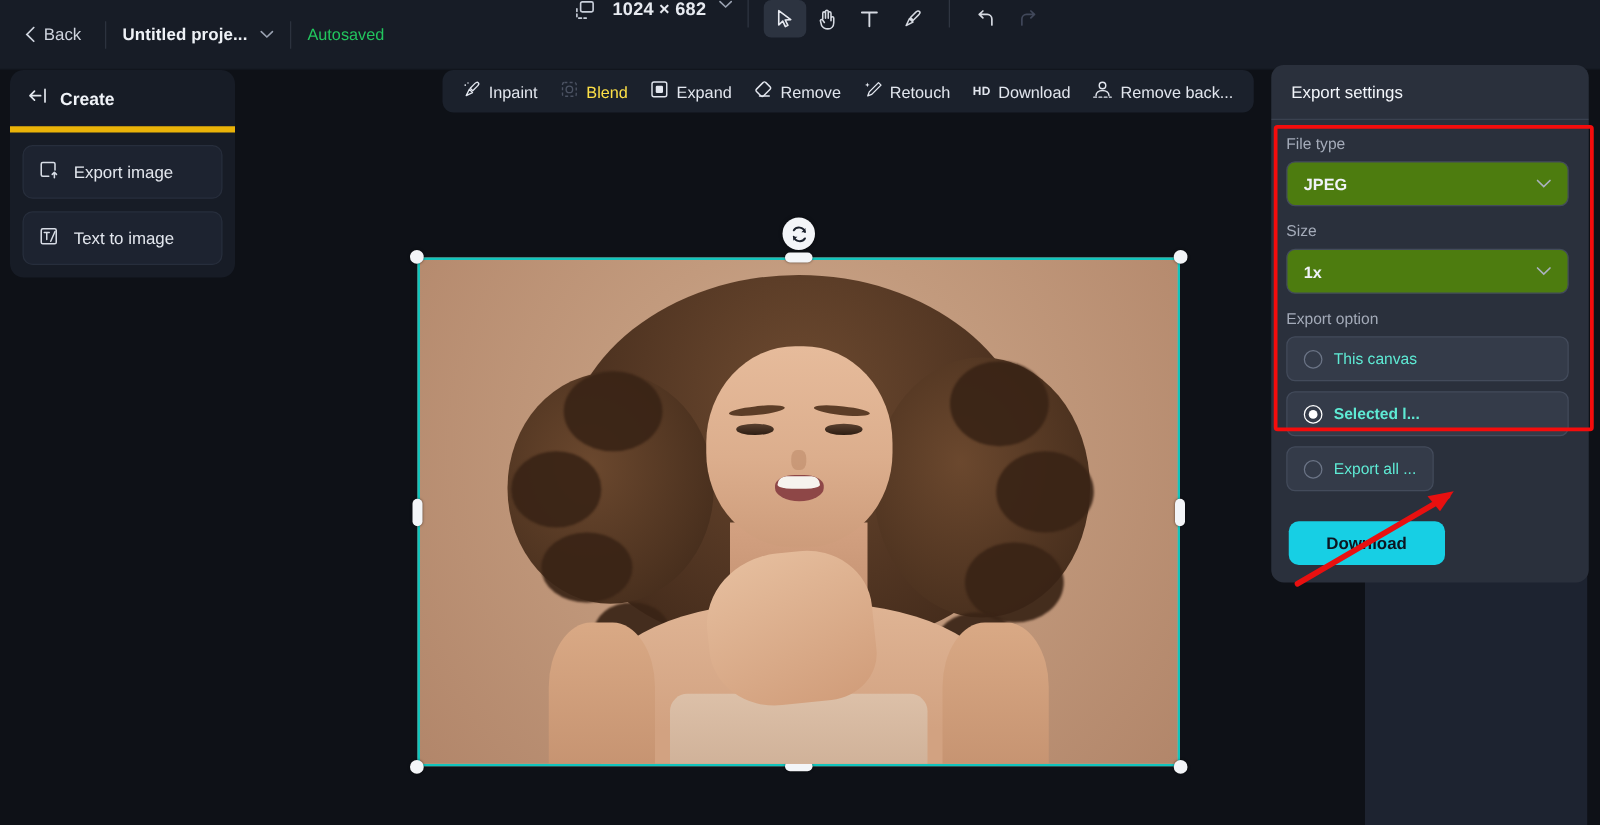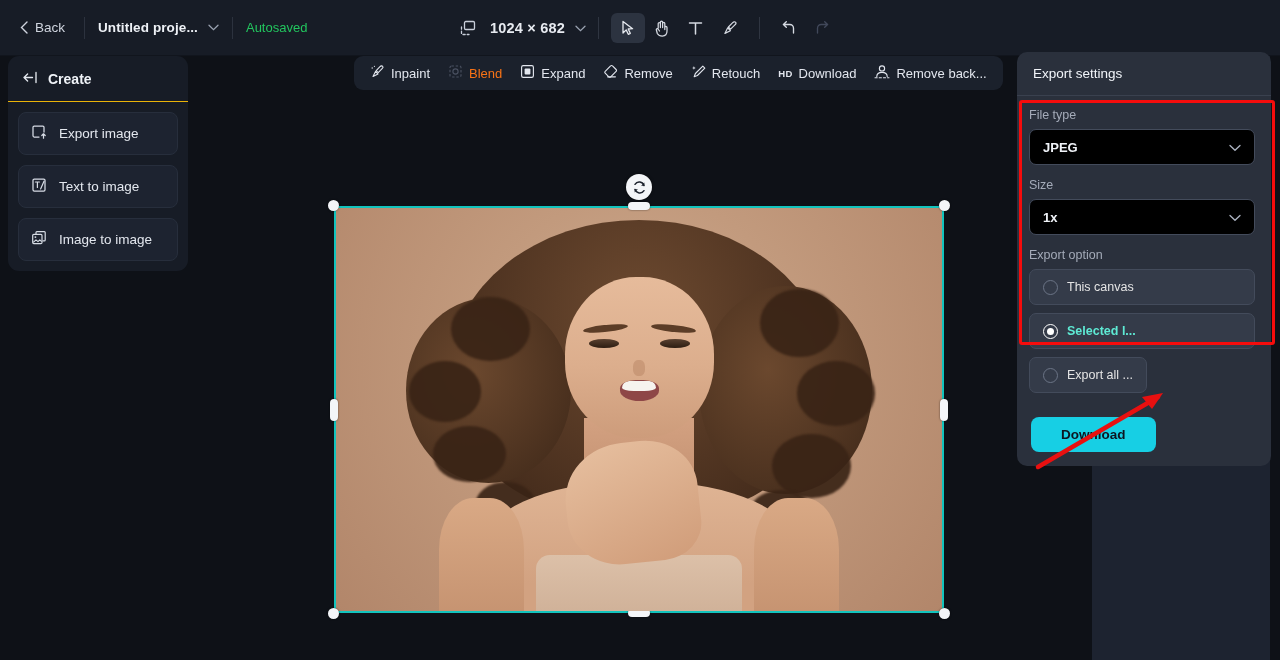--- a/index.html
+++ b/index.html
@@ -26,21 +26,21 @@
   .vdiv { width: 1px; height: 22px; background: #2c323e; margin: 0 13px; }
   .proj-name {
     color: #eef1f6; font-size: 13.5px; font-weight: bold; letter-spacing: .1px;
     max-width: 105px; overflow: hidden; white-space: nowrap; cursor: pointer;
   }
   .caret { margin-left: 10px; cursor: pointer; display:flex; align-items:center;}
   .autosaved { color: #22c55e; font-size: 13px; }
 
   .tb-center {
     position: absolute; left: 460px; top: 0; height: 56px;
-    display: flex; align-items: center; gap: 0px;
+    display: flex; align-items: flex-start; gap: 0px;
   }
   .canvas-icon { margin-right: 14px; cursor: pointer; display:flex; }
   .dims { color: #e7eaf0; font-size: 14.5px; font-weight: bold; cursor: pointer; letter-spacing:.2px;}
   .tool-sep { width: 1px; height: 22px; background: #2f3541; margin: 0 12px; }
   .tool-btn {
     width: 34px; height: 30px; border-radius: 6px; display: flex;
     align-items: center; justify-content: center; cursor: pointer; color: #d6dae2;
   }
   .tool-btn.active { background: #2c3340; }
   .tool-btn.disabled { color: #41485a; cursor: default; }
@@ -69,21 +69,21 @@
     font-family: "Liberation Sans", sans-serif;
   }
 
   
   .left-panel {
     position: absolute; left: 8px; top: 56px; width: 180px;
     background: #171c26; border-radius: 11px; padding-bottom: 10px;
   }
   .lp-head {
     display: flex; align-items: center; gap: 10px; padding: 14px 14px 13px 14px;
-    border-bottom: 1px solid #eab308;
+    border-bottom: 5px solid #eab308;
   }
   .lp-head-title { color: #f0f3f8; font-size: 14px; font-weight: bold; }
   .lp-items { padding: 10px 10px 0 10px; display: flex; flex-direction: column; gap: 10px; }
   .lp-item {
     display: flex; align-items: center; gap: 12px;
     background: #1d2330; border: 1px solid #272e3c; border-radius: 8px;
     padding: 11px 12px; cursor: pointer; color: #e3e7ee; font-size: 13.5px;
   }
 
   
@@ -94,21 +94,21 @@
   
   .float-toolbar {
     position: absolute; left: 354px; top: 56px; height: 34px;
     background: #1b212c; border-radius: 9px;
     display: flex; align-items: center; padding: 0 8px; gap: 2px;
   }
   .ft-btn {
     display: flex; align-items: center; gap: 6px; padding: 6px 8px;
     border-radius: 6px; color: #e2e6ee; font-size: 13px; cursor: pointer; white-space: nowrap;
   }
-  .ft-btn.disabled { color: #f97316; cursor: default; align-items: center; }
+  .ft-btn.disabled { color: #fde047; cursor: default; align-items: center; }
   .hd-tag { font-size: 9.5px; font-weight: bold; letter-spacing: .3px; }
 
   
   .sel-wrap { position: absolute; left: 334px; top: 206px; width: 610px; height: 407px; }
   .sel-box {
     position: absolute; inset: 0; border: 2px solid #12c4bd; overflow: hidden;
     background: #c09478;
   }
   .handle {
     position: absolute; width: 11px; height: 11px; border-radius: 50%;
@@ -138,32 +138,32 @@
   
   .export-panel {
     position: absolute; left: 1017px; top: 52px; width: 254px;
     background: #2a303c; border-radius: 10px; overflow: hidden;
   }
   .ep-head { padding: 14px 16px; border-bottom: 1px solid #3a414f; }
   .ep-title { color: #f2f5fa; font-size: 13.5px; font-weight: normal; }
   .ep-body { padding: 12px 16px 14px 12px; }
   .ep-label { color: #a4abb9; font-size: 12.5px; margin-bottom: 7px; }
   .ep-select {
-    background: #000000; border: 1px solid #434b5b; border-radius: 7px;
+    background: #4d7c0f; border: 1px solid #434b5b; border-radius: 7px;
     height: 36px; display: flex; align-items: center; justify-content: space-between;
     padding: 0 13px; cursor: pointer; margin-bottom: 13px;
   }
   .ep-select-val { color: #f0f3f8; font-size: 13px; font-weight: bold; }
   .ep-opts { display: flex; flex-wrap: wrap; gap: 8px; }
   .ep-opt {
     background: #343b49; border: 1px solid #434b5b; border-radius: 7px;
     height: 36px; display: flex; align-items: center; gap: 9px;
     padding: 0 13px; cursor: pointer; flex: 1 1 auto; min-width: 0;
   }
-  .ep-opt-label { color: #e5e5e5; font-size: 12.5px; white-space: nowrap; }
+  .ep-opt-label { color: #5eead4; font-size: 12.5px; white-space: nowrap; }
   .ep-opt.selected .ep-opt-label { color: #5eead4; font-weight: bold; }
   .radio {
     width: 15px; height: 15px; border-radius: 50%; border: 1.5px solid #6b7486;
     flex: 0 0 auto; display: flex; align-items: center; justify-content: center;
   }
   .ep-opt.selected .radio { border-color: #ffffff; }
   .radio-dot { width: 7px; height: 7px; border-radius: 50%; background: #ffffff; }
   .ep-footer { padding: 10px 14px 14px 14px; display: flex; justify-content: flex-start; }
   .download-btn {
     background: #17cfe4; color: #0d1520; font-size: 13.5px; font-weight: bold;
@@ -338,31 +338,20 @@
       </div>
       <div class="lp-item">
         <span>
           <svg width="16" height="16" viewBox="0 0 16 16">
               <rect x="2" y="2" width="12" height="12" rx="1.3" stroke="#d7dce5" stroke-width="1.25" fill="none"></rect>
               <path d="M4.4 5h4M6.4 5v5.5" stroke="#d7dce5" stroke-width="1.2" stroke-linecap="round"></path>
               <path d="M13 4.2L9.6 12" stroke="#d7dce5" stroke-width="1.2" stroke-linecap="round"></path>
             </svg>
         </span>
         <span>Text to image</span>
-      </div>
-      <div class="lp-item">
-        <span>
-          <svg width="16" height="16" viewBox="0 0 16 16">
-              <path d="M5 4V2.6A.9.9 0 015.9 1.7h7.4a.9.9 0 01.9.9v7.3a.9.9 0 01-.9.9H12" stroke="#d7dce5" stroke-width="1.2" fill="none" stroke-linecap="round"></path>
-              <rect x="1.7" y="4.4" width="9.3" height="9.3" rx="1.1" stroke="#d7dce5" stroke-width="1.2" fill="none"></rect>
-              <circle cx="4.4" cy="7.1" r=".95" fill="#d7dce5"></circle>
-              <path d="M2.3 12.4l2.7-2.6 2 1.9 1.8-1.8 1.8 1.8" stroke="#d7dce5" stroke-width="1.1" fill="none" stroke-linejoin="round"></path>
-            </svg>
-        </span>
-        <span>Image to image</span>
       </div>
     </div>
   </div>
 
   <div class="float-toolbar">
     <div class="ft-btn">
       <span>
         <svg width="15" height="15" viewBox="0 0 15 15">
             <path d="M12.7 2.3c-.8-.8-1.8-.5-2.7.4L6.2 6.6l2 2 3.9-3.9c.9-.9 1.4-1.6.6-2.4z" stroke="#e2e6ee" stroke-width="1.1" fill="none" stroke-linejoin="round"></path>
             <path d="M5.5 7.4L3 12.5l5-2.4z" stroke="#e2e6ee" stroke-width="1.1" fill="none" stroke-linejoin="round"></path>

